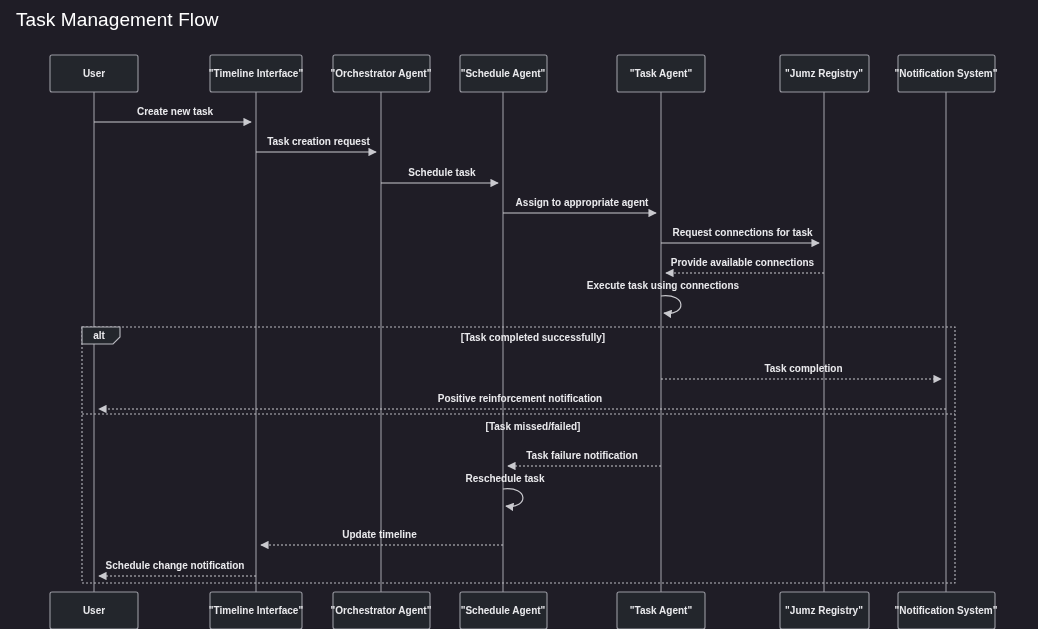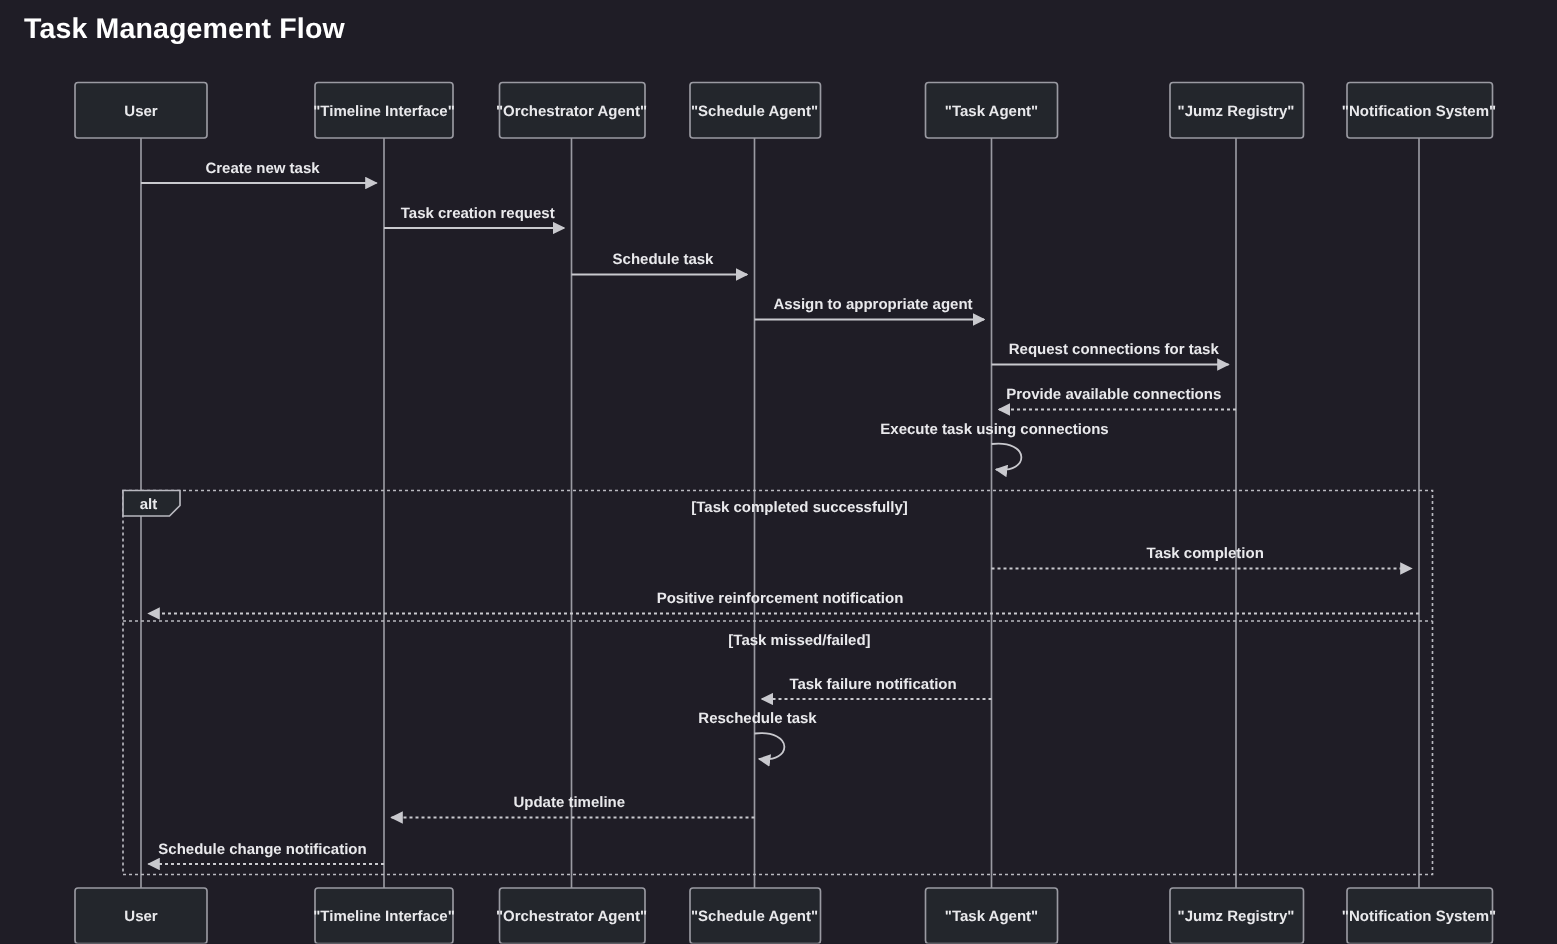--- a/index.html
+++ b/index.html
@@ -13,21 +13,21 @@
     overflow: hidden;
     font-family: "Liberation Sans", sans-serif;
     color: #e8e8ea;
     position: relative;
   }
   #page-title {
     position: absolute;
     left: 16px;
     top: 9px;
     font-size: 19px;
-    font-weight: bold;
+    font-weight: normal;
     color: #ffffff;
     letter-spacing: 0.1px;
   }
   #diagram {
     position: absolute;
     left: 0;
     top: 0;
     width: 1038px;
     height: 629px;
   }

